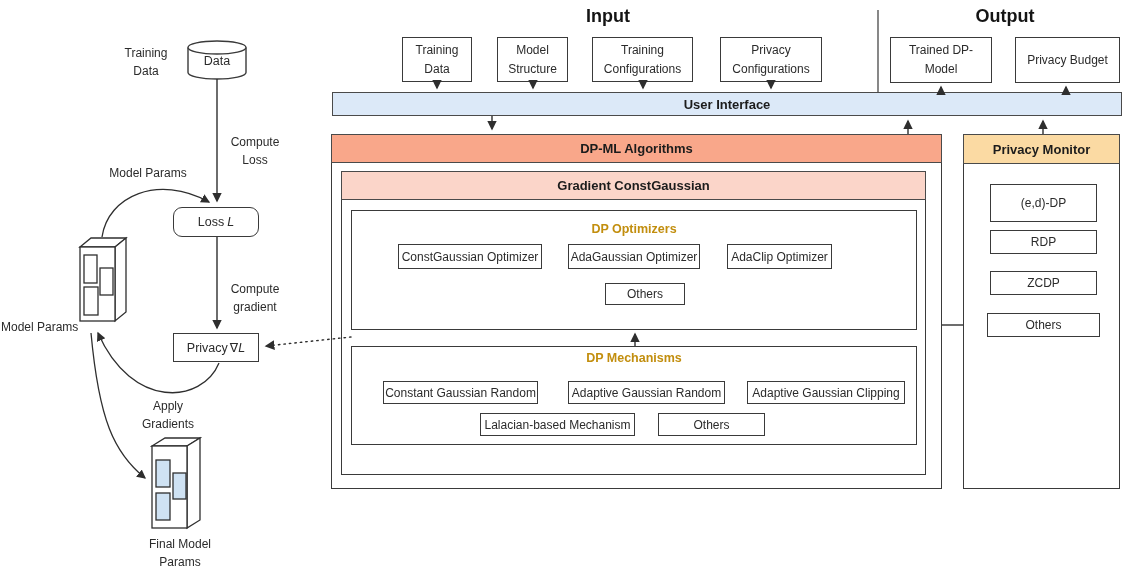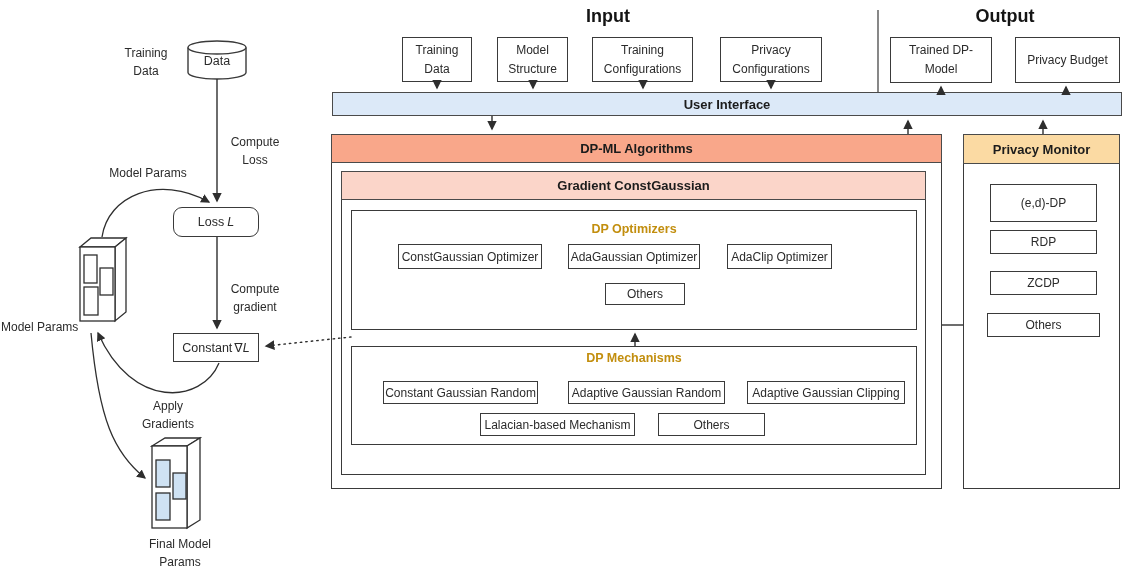--- a/index.html
+++ b/index.html
@@ -38,21 +38,21 @@
 </head>
 <body>
 
 <div class="canvas">
 
   <div class="abs box rounded layer1" style="left:173px;top:207px;width:86px;height:30px;font-size:12.5px;">
     <span>Loss</span>
       <span class="sym">L</span>
   </div>
   <div class="abs box layer1" style="left:173px;top:333px;width:86px;height:29px;font-size:12.5px;">
-    <span>Constant</span>
+    <span>Privacy</span>
       <span class="nabla">∇</span>
       <span class="sym" style="margin-left:0;">L</span>
   </div>
 
   <div class="abs box two-line layer1" style="left:402px;top:37px;width:70px;height:45px;">
       <span>Training Data</span>
     </div>
   <div class="abs box two-line layer1" style="left:592px;top:37px;width:101px;height:45px;">
       <span>Training Configurations</span>
     </div>

